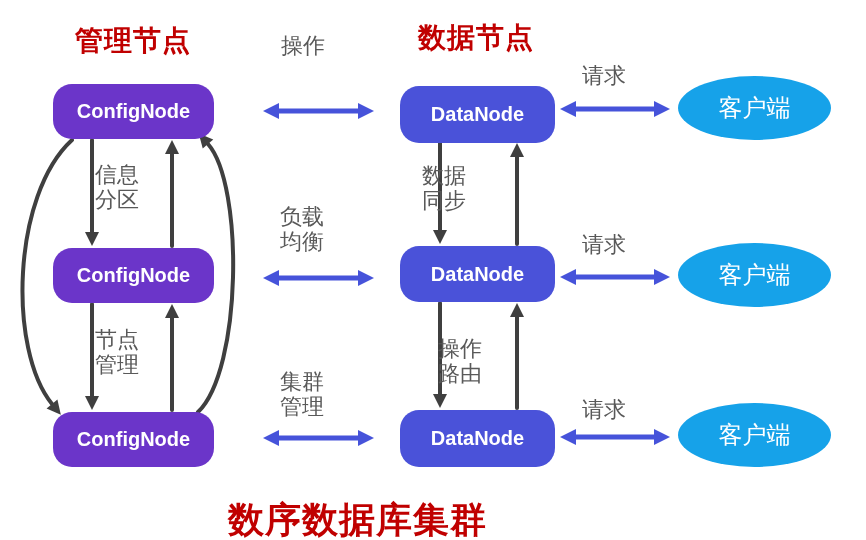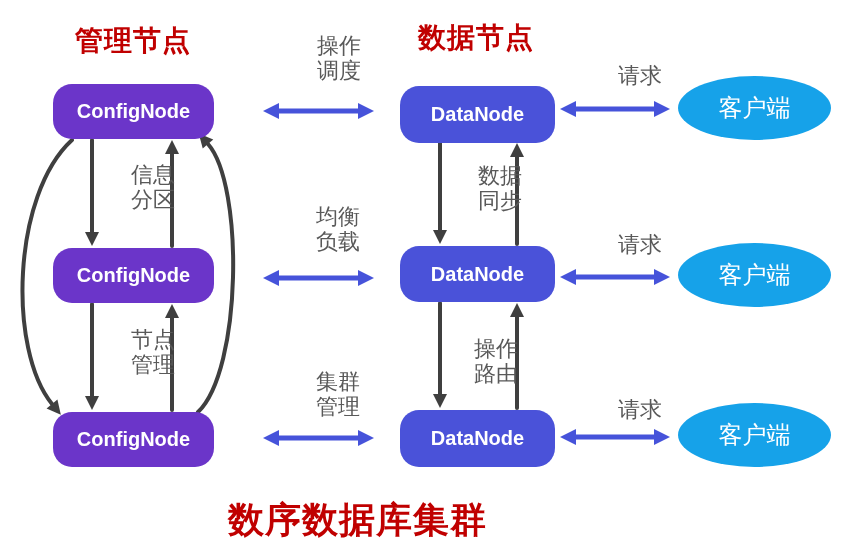--- a/index.html
+++ b/index.html
@@ -25,21 +25,21 @@
   .node.data   { background:var(--data-node,#4A52D9); }
 
   .client {
     position:absolute; border-radius:50%; background:var(--client,#16A2E9);
     color:#ffffff; font-size:24px; display:flex; align-items:center;
     justify-content:center; white-space:nowrap;
   }
 
   .elabel {
     position:absolute; color:var(--label-gray,#595959); font-size:22px;
-    line-height:25px; text-align:right; width:80px; white-space:nowrap;
+    line-height:25px; text-align:left; width:80px; white-space:nowrap;
   }
 
   .blk  { stroke:var(--black-arrow,#3F3F3F); stroke-width:4; fill:none; stroke-linecap:round; }
   .blkf { fill:var(--black-arrow,#3F3F3F); stroke:none; }
   .blu  { stroke:var(--blue-arrow,#4653DA); stroke-width:5; fill:none; }
   .bluf { fill:var(--blue-arrow,#4653DA); stroke:none; }
 </style>
 </head>
 <body>
 
@@ -109,39 +109,38 @@
   <div class="node data" style="left:400px;top:86px;width:155px;height:57px">DataNode</div>
   <div class="node data" style="left:400px;top:246px;width:155px;height:56px">DataNode</div>
   <div class="node data" style="left:400px;top:410px;width:155px;height:57px">DataNode</div>
 
   <div class="client" style="left:678px;top:76px;width:153px;height:64px">客户端</div>
   <div class="client" style="left:678px;top:243px;width:153px;height:64px">客户端</div>
   <div class="client" style="left:678px;top:403px;width:153px;height:64px">客户端</div>
 
   <div class="elabel" style="left:281px;top:33px">
     <div>操作</div>
-    <div>调度</div>
   </div>
   <div class="elabel" style="left:280px;top:204px">
+    <div>负载</div>
     <div>均衡</div>
-    <div>负载</div>
   </div>
   <div class="elabel" style="left:280px;top:369px">
     <div>集群</div>
     <div>管理</div>
   </div>
   <div class="elabel" style="left:95px;top:162px">
     <div>信息</div>
     <div>分区</div>
   </div>
   <div class="elabel" style="left:95px;top:327px">
     <div>节点</div>
     <div>管理</div>
   </div>
-  <div class="elabel" style="left:442px;top:163px">
+  <div class="elabel" style="left:422px;top:163px">
     <div>数据</div>
     <div>同步</div>
   </div>
   <div class="elabel" style="left:438px;top:336px">
     <div>操作</div>
     <div>路由</div>
   </div>
 
   <div class="elabel" style="left:582px;top:63px">请求</div>
   <div class="elabel" style="left:582px;top:232px">请求</div>

